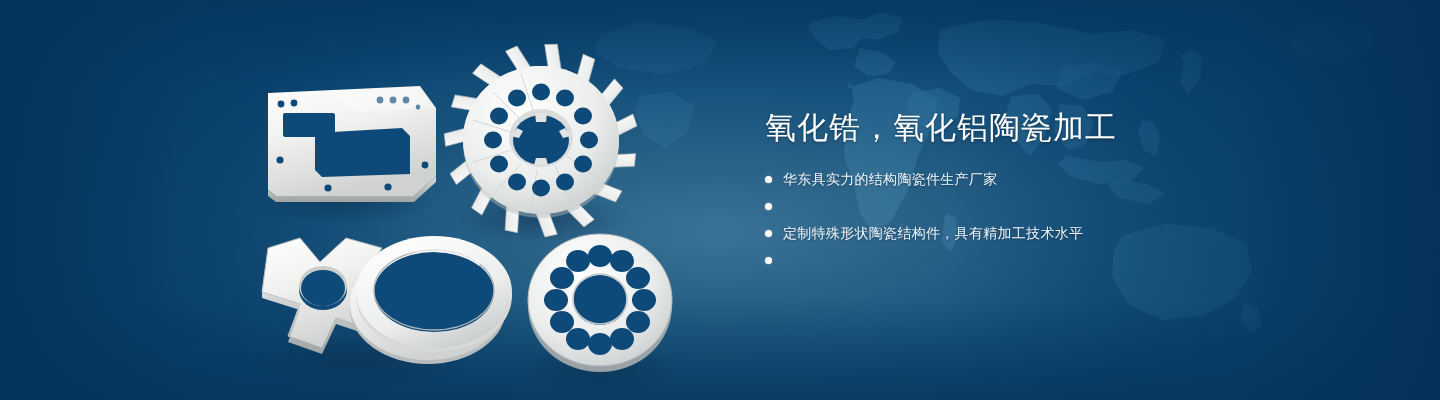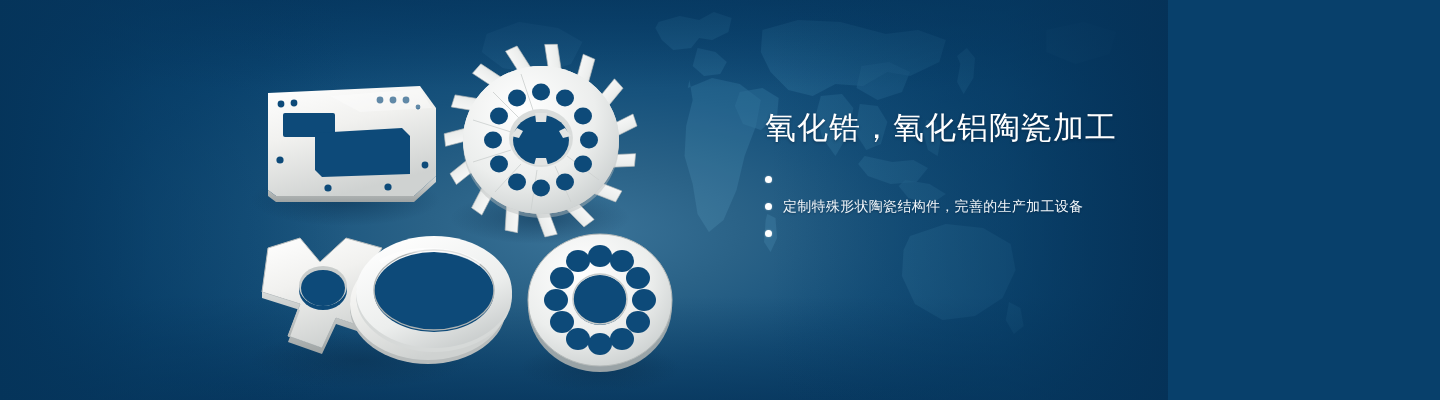--- a/index.html
+++ b/index.html
@@ -4,21 +4,21 @@
 <style>
   * { margin:0; padding:0; box-sizing:border-box; }
   html,body { background:#08406b; }
   body {
     font-family:"Liberation Sans","DejaVu Sans",sans-serif;
     -webkit-font-smoothing:antialiased;
   }
 
   .banner{
     position:relative;
-    width:1168px;
+    width:1440px;
     height:400px;
     overflow:hidden;
     background:#7f1d1d;
   }
 
   
   .bg-base{
     position:absolute; inset:0;
     background:
       radial-gradient(ellipse 62% 78% at 50% 58%, #3a7398 0%, #2a6287 22%, #17527c 45%, #0c4672 68%, #073f6b 86%, #063a66 100%);
@@ -332,24 +332,28 @@
       </g>
     </svg>
   </div>
 
   <div class="copy">
     <h1 class="headline">氧化锆，氧化铝陶瓷加工</h1>
 
     <ul class="feature-list">
       <li class="feature-item">
         <span class="bullet-dot"></span>
+        <span class="feature-text">华东具实力的结构陶瓷件生产厂家</span>
       </li>
       <li class="feature-item">
         <span class="bullet-dot"></span>
-        <span class="feature-text">定制特殊形状陶瓷结构件，完善的生产加工设备</span>
+      </li>
+      <li class="feature-item">
+        <span class="bullet-dot"></span>
+        <span class="feature-text">定制特殊形状陶瓷结构件，具有精加工技术水平</span>
       </li>
       <li class="feature-item">
         <span class="bullet-dot"></span>
       </li>
     </ul>
   </div>
 
 </div>
 
 </body></html>

